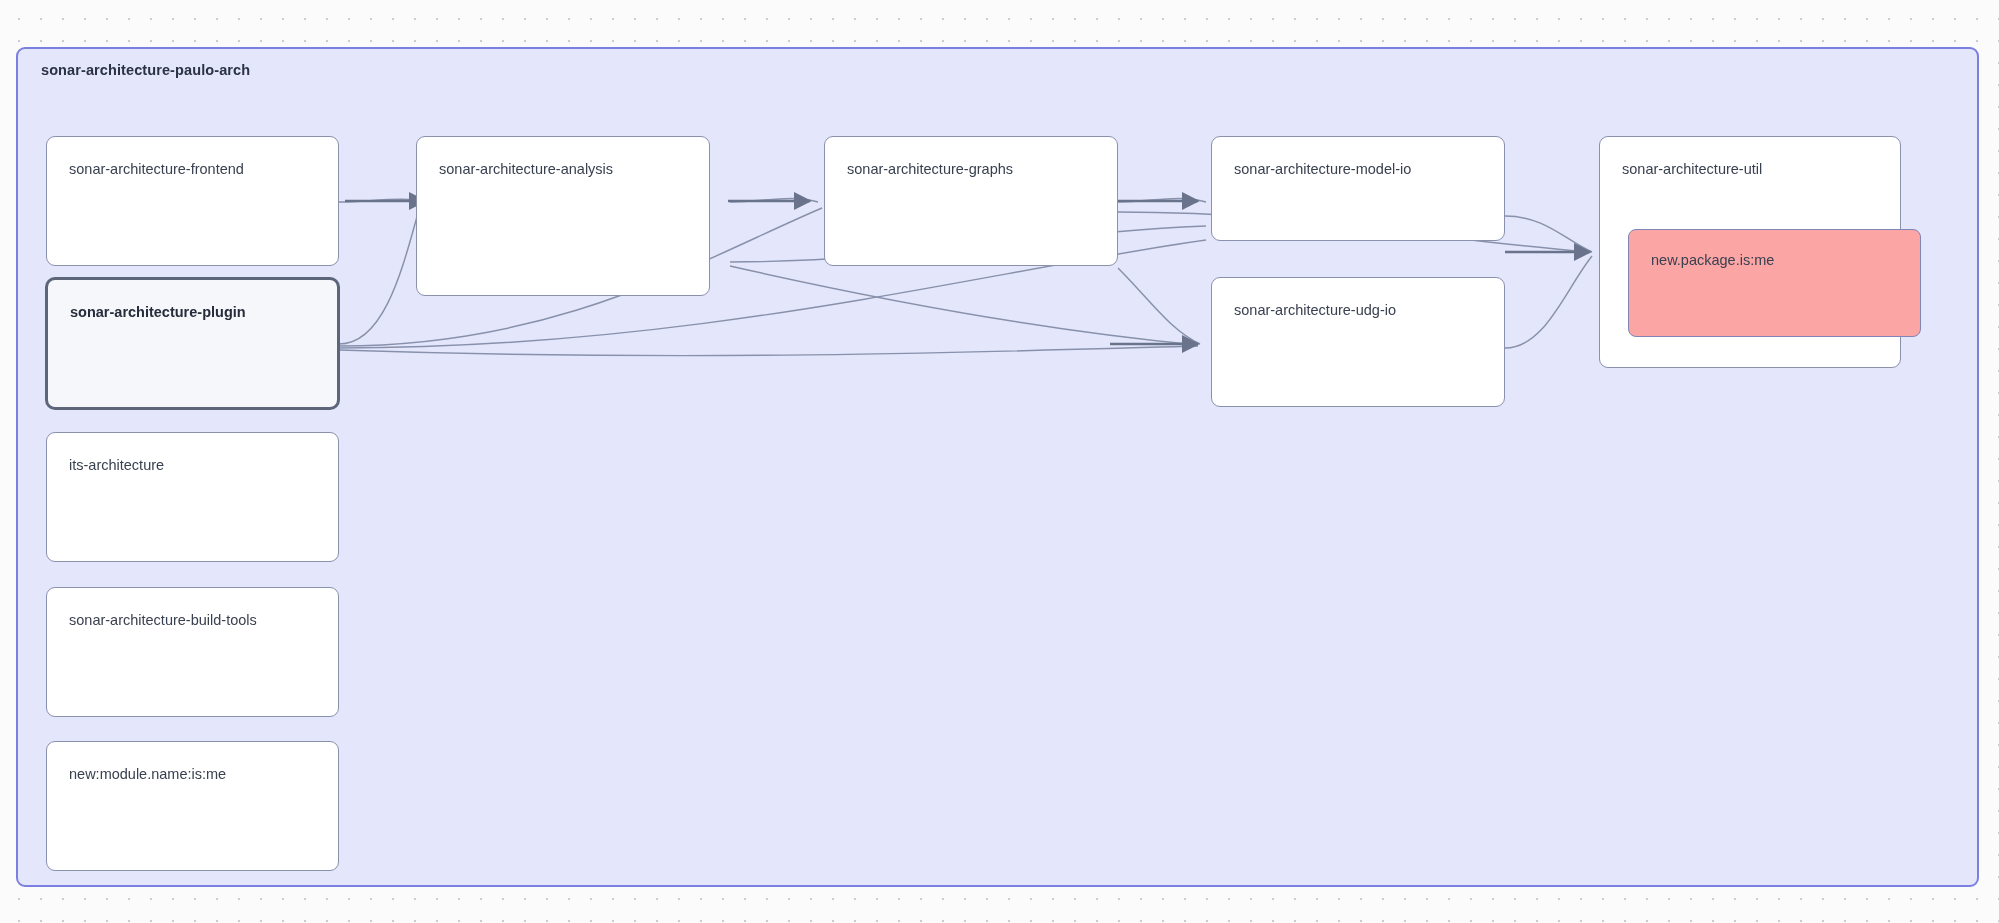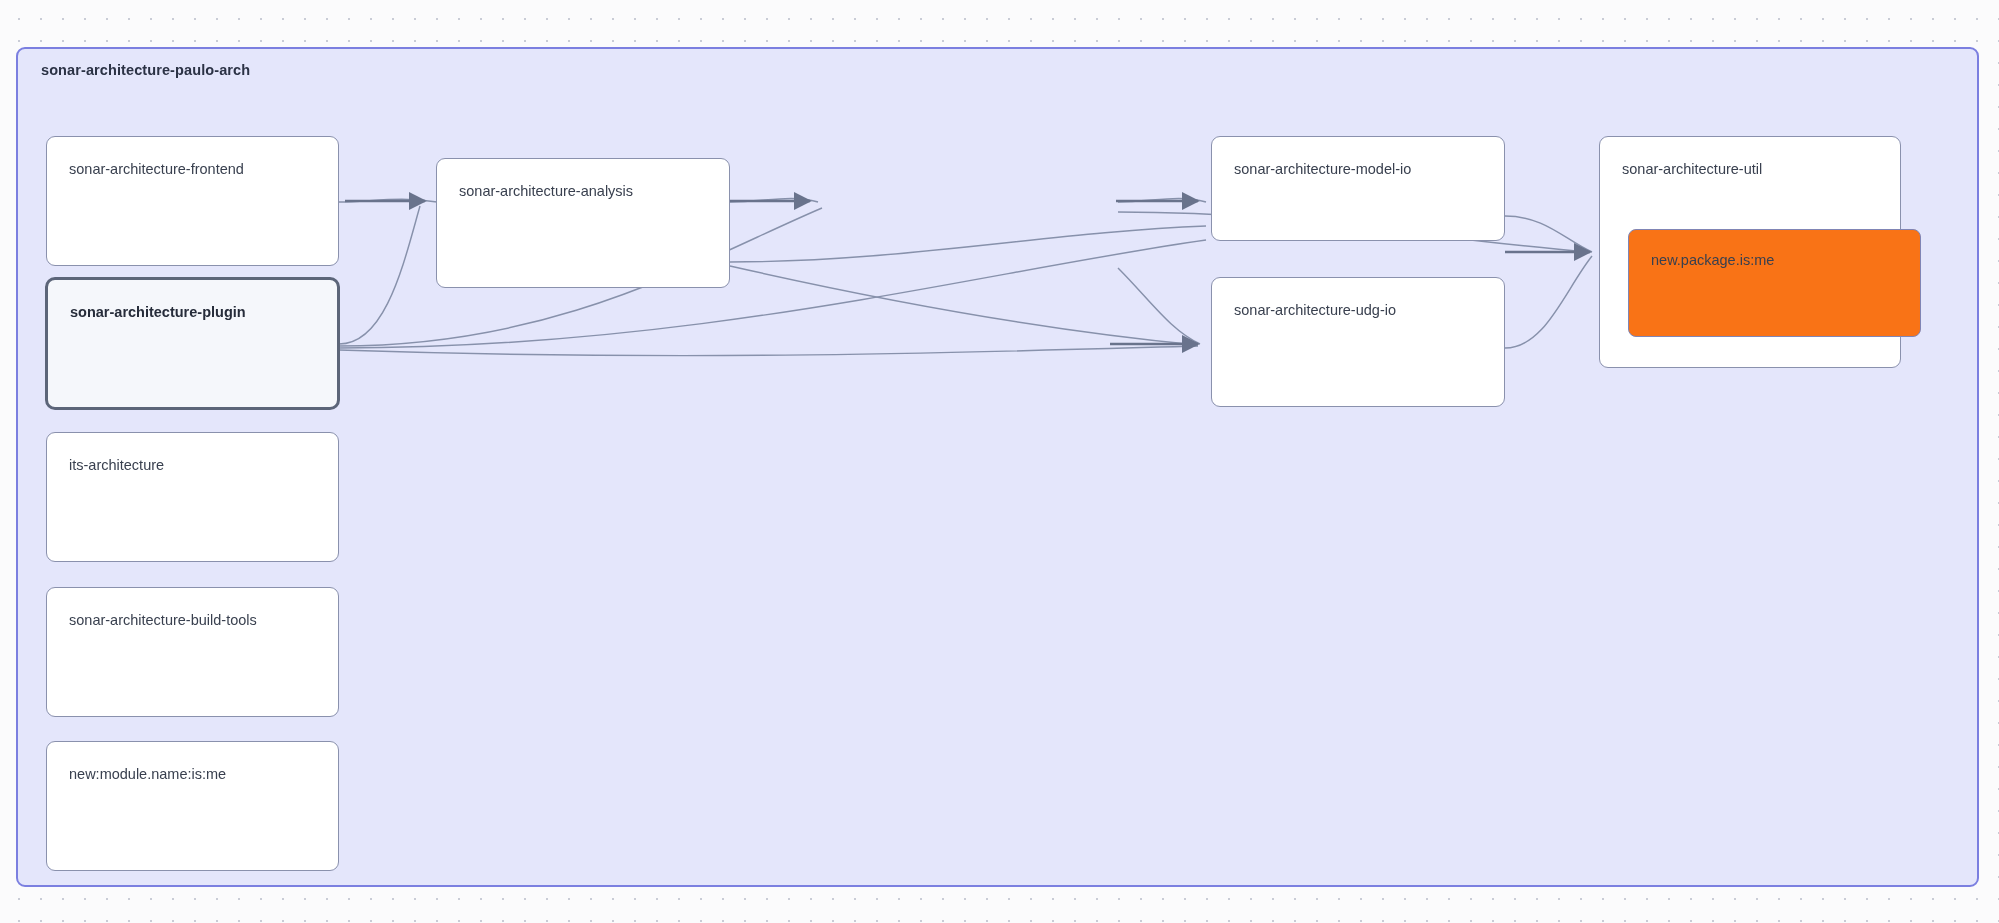--- a/index.html
+++ b/index.html
@@ -68,21 +68,21 @@
   }
   .node.selected > .node-label {
     font-weight: 700;
     color: #262c3a;
   }
   .node.has-children { background: #ffffff; }
 
   
   .pkg-node {
     position: absolute;
-    background: #f97316;
+    background: #fca5a5;
     border: 1.5px solid #8085b5;
     border-radius: 8px;
   }
   .pkg-node > .node-label {
     position: absolute;
     left: 22px;
     top: 22px;
     font-size: 14.5px;
     color: #39404f;
     white-space: nowrap;
@@ -170,24 +170,27 @@
   </div>
 
   <div class="node" style="left:46px; top:587px; width:293px; height:130px;">
     <span class="node-label">sonar-architecture-build-tools</span>
   </div>
 
   <div class="node" style="left:46px; top:741px; width:293px; height:130px;padding-left:29px;">
     <span class="node-label">new:module.name:is:me</span>
   </div>
 
-  <div class="node" style="left:436px; top:136px; width:294px; height:130px;margin-top:22px;">
+  <div class="node" style="left:416px; top:136px; width:294px; height:160px;">
     <span class="node-label">sonar-architecture-analysis</span>
   </div>
 
+  <div class="node" style="left:824px; top:136px; width:294px; height:130px;">
+    <span class="node-label">sonar-architecture-graphs</span>
+  </div>
 
   <div class="node" style="left:1211px; top:136px; width:294px; height:105px;">
     <span class="node-label">sonar-architecture-model-io</span>
   </div>
 
   <div class="node" style="left:1211px; top:277px; width:294px; height:130px;">
     <span class="node-label">sonar-architecture-udg-io</span>
   </div>
 
   <div class="node has-children" style="left:1599px; top:136px; width:302px; height:232px;">

